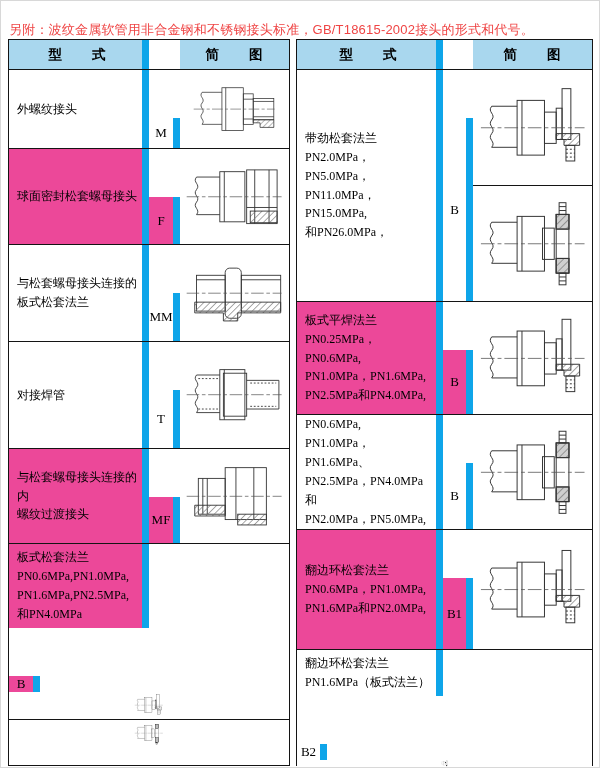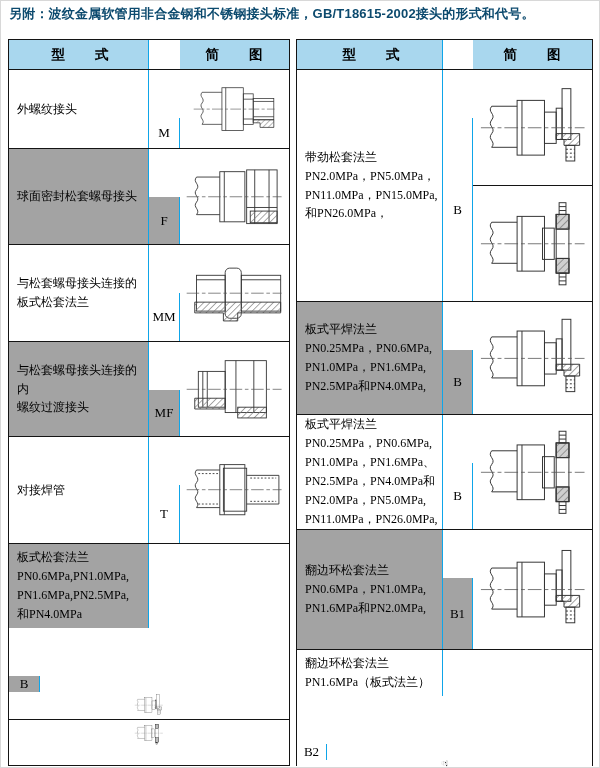--- a/index.html
+++ b/index.html
@@ -1,41 +1,41 @@
 <!DOCTYPE html>
 <html><head>
 <meta charset="utf-8">
 <style>
   html,body{margin:0;padding:0;}
   body{width:600px;height:768px;position:relative;background:#ffffff;
        font-family:"Liberation Serif", serif;color:#000;}
   .frame{position:absolute;inset:0;border:1px solid #d8d8d8;box-sizing:border-box;}
-  .title{position:absolute;left:8px;top:4px;width:584px;
-         font-family:"Liberation Sans", sans-serif;font-size:13px;font-weight:700;
-         color:#0c4a6e;letter-spacing:.2px;white-space:nowrap;}
+  .title{position:absolute;left:8px;top:20px;width:584px;
+         font-family:"Liberation Sans", sans-serif;font-size:13px;font-weight:400;
+         color:#ef4444;letter-spacing:.2px;white-space:nowrap;}
   .dtable{position:absolute;top:38px;height:727px;border:1.6px solid #141414;
           box-sizing:border-box;background:#fff;}
   #table-left{left:7px;width:282px;}
   #table-right{left:295px;width:297px;}
   .row{display:flex;box-sizing:border-box;border-bottom:1px solid #141414;}
   .row:last-child{border-bottom:none;flex-direction:column;}
   .row.header{border-bottom:1.5px solid #141414;}
-  .cell{box-sizing:border-box;border-right:1px solid #0ea5e9;overflow:hidden;
+  .cell{box-sizing:border-box;border-right:7px solid #0ea5e9;overflow:hidden;
         display:flex;align-items:center;}
   .cell:last-child{border-right:none;}
   .c-type{padding:4px 4px 4px 8px;font-size:12px;line-height:1.58;white-space:pre-line;}
   #table-left  .c-type{width:140px;flex:none;}
   #table-right .c-type{width:146px;flex:none;}
   #table-left  .c-code{width:31px;flex:none;}
   #table-right .c-code{width:30px;flex:none;}
   .c-code{justify-content:center;font-size:13px;margin-top:48px;}
   .c-diag{flex:1;flex-direction:column;align-items:stretch;padding:0;background:#fff;}
   .subdiag{flex:1;display:flex;align-items:center;justify-content:center;overflow:hidden;}
   .subdiag + .subdiag{border-top:1px solid #141414;}
-  .hl{background:#a3a3a3;}
+  .hl{background:#ec4899;}
   .header .cell{background:#a9d7ee;justify-content:center;font-size:13.5px;font-weight:600;
                 letter-spacing:1px;white-space:nowrap;}
   .dgm{width:92%;height:90%;display:block;}
   .dgm .s{fill:none;stroke:#333;stroke-width:1;}
 </style>
 </head>
 <body>
 
 <div class="frame">
   <div class="title">另附：波纹金属软管用非合金钢和不锈钢接头标准，GB/T18615-2002接头的形式和代号。</div>
@@ -113,66 +113,66 @@
               <line x1="14" y1="31" x2="46" y2="31" class="s"></line>
               <rect x="46" y="18" width="18" height="56" rx="5" class="s"></rect>
               <rect x="64" y="26" width="44" height="40" class="s"></rect>
               <line x1="64" y1="31" x2="108" y2="31" class="s"></line>
               <polygon points="12,56 108,56 108,68 60,68 60,77 44,77 44,68 12,68" fill="url(#h3)" stroke="#333" stroke-width="1"></polygon>
               <line x1="3" y1="46" x2="109" y2="46" stroke="#555" stroke-width="0.8" stroke-dasharray="14 3 4 3"></line>
             </svg>
           </div>
         </div>
       </div>
+      <div class="row" style="height: 107px;">
+        <div class="cell c-type">对接焊管</div>
+        <div class="cell c-code">T</div>
+        <div class="cell c-diag">
+          <div class="subdiag">
+            <svg class="dgm" viewBox="0 0 112 92" preserveAspectRatio="xMidYMid meet">
+              <defs>
+                <pattern id="h5" width="5" height="5" patternUnits="userSpaceOnUse" patternTransform="rotate(45)">
+                  <line x1="0" y1="0" x2="0" y2="5" stroke="#777" stroke-width="1.4"></line>
+                </pattern>
+              </defs>
+              <path d="M14 24 C9 30 19 32 14 38 C9 44 19 46 14 52 C9 58 19 60 14 66" class="s"></path>
+              <path d="M14 24 H40 M14 66 H40" class="s"></path>
+              <rect x="40" y="18" width="28" height="56" class="s"></rect>
+              <line x1="45" y1="18" x2="45" y2="74" class="s"></line>
+              <rect x="44" y="22" width="26" height="48" class="s"></rect>
+              <path d="M70 30 H106 M70 62 H106 M106 30 V62" class="s"></path>
+              <line x1="74" y1="33" x2="103" y2="33" class="s" stroke-dasharray="2 2"></line>
+              <line x1="74" y1="59" x2="103" y2="59" class="s" stroke-dasharray="2 2"></line>
+              <line x1="16" y1="28" x2="38" y2="28" class="s" stroke-dasharray="2 2"></line>
+              <line x1="16" y1="62" x2="38" y2="62" class="s" stroke-dasharray="2 2"></line>
+              <line x1="3" y1="46" x2="109" y2="46" stroke="#555" stroke-width="0.8" stroke-dasharray="14 3 4 3"></line>
+            </svg>
+          </div>
+        </div>
+      </div>
       <div class="row" style="height: 95px;">
         <div class="cell c-type hl">与松套螺母接头连接的内
 螺纹过渡接头</div>
         <div class="cell c-code hl">MF</div>
         <div class="cell c-diag">
           <div class="subdiag">
             <svg class="dgm" viewBox="0 0 112 92" preserveAspectRatio="xMidYMid meet">
               <defs>
                 <pattern id="h4" width="5" height="5" patternUnits="userSpaceOnUse" patternTransform="rotate(45)">
                   <line x1="0" y1="0" x2="0" y2="5" stroke="#777" stroke-width="1.4"></line>
                 </pattern>
               </defs>
               <rect x="16" y="26" width="30" height="40" class="s"></rect>
               <line x1="21" y1="26" x2="21" y2="66" class="s"></line>
               <line x1="26" y1="26" x2="26" y2="66" class="s"></line>
               <rect x="46" y="14" width="46" height="58" class="s"></rect>
               <line x1="58" y1="14" x2="58" y2="72" class="s"></line>
               <line x1="78" y1="14" x2="78" y2="72" class="s"></line>
               <polygon points="12,56 46,56 46,68 12,68" fill="url(#h4)" stroke="#333" stroke-width="1"></polygon>
               <rect x="60" y="66" width="32" height="12" fill="url(#h4)" stroke="#333" stroke-width="1"></rect>
-              <line x1="3" y1="46" x2="109" y2="46" stroke="#555" stroke-width="0.8" stroke-dasharray="14 3 4 3"></line>
-            </svg>
-          </div>
-        </div>
-      </div>
-      <div class="row" style="height: 107px;">
-        <div class="cell c-type">对接焊管</div>
-        <div class="cell c-code">T</div>
-        <div class="cell c-diag">
-          <div class="subdiag">
-            <svg class="dgm" viewBox="0 0 112 92" preserveAspectRatio="xMidYMid meet">
-              <defs>
-                <pattern id="h5" width="5" height="5" patternUnits="userSpaceOnUse" patternTransform="rotate(45)">
-                  <line x1="0" y1="0" x2="0" y2="5" stroke="#777" stroke-width="1.4"></line>
-                </pattern>
-              </defs>
-              <path d="M14 24 C9 30 19 32 14 38 C9 44 19 46 14 52 C9 58 19 60 14 66" class="s"></path>
-              <path d="M14 24 H40 M14 66 H40" class="s"></path>
-              <rect x="40" y="18" width="28" height="56" class="s"></rect>
-              <line x1="45" y1="18" x2="45" y2="74" class="s"></line>
-              <rect x="44" y="22" width="26" height="48" class="s"></rect>
-              <path d="M70 30 H106 M70 62 H106 M106 30 V62" class="s"></path>
-              <line x1="74" y1="33" x2="103" y2="33" class="s" stroke-dasharray="2 2"></line>
-              <line x1="74" y1="59" x2="103" y2="59" class="s" stroke-dasharray="2 2"></line>
-              <line x1="16" y1="28" x2="38" y2="28" class="s" stroke-dasharray="2 2"></line>
-              <line x1="16" y1="62" x2="38" y2="62" class="s" stroke-dasharray="2 2"></line>
               <line x1="3" y1="46" x2="109" y2="46" stroke="#555" stroke-width="0.8" stroke-dasharray="14 3 4 3"></line>
             </svg>
           </div>
         </div>
       </div>
       <div class="row" style="height: 203px;">
         <div class="cell c-type hl">板式松套法兰
 PN0.6MPa,PN1.0MPa,
 PN1.6MPa,PN2.5MPa,
 和PN4.0MPa</div>

